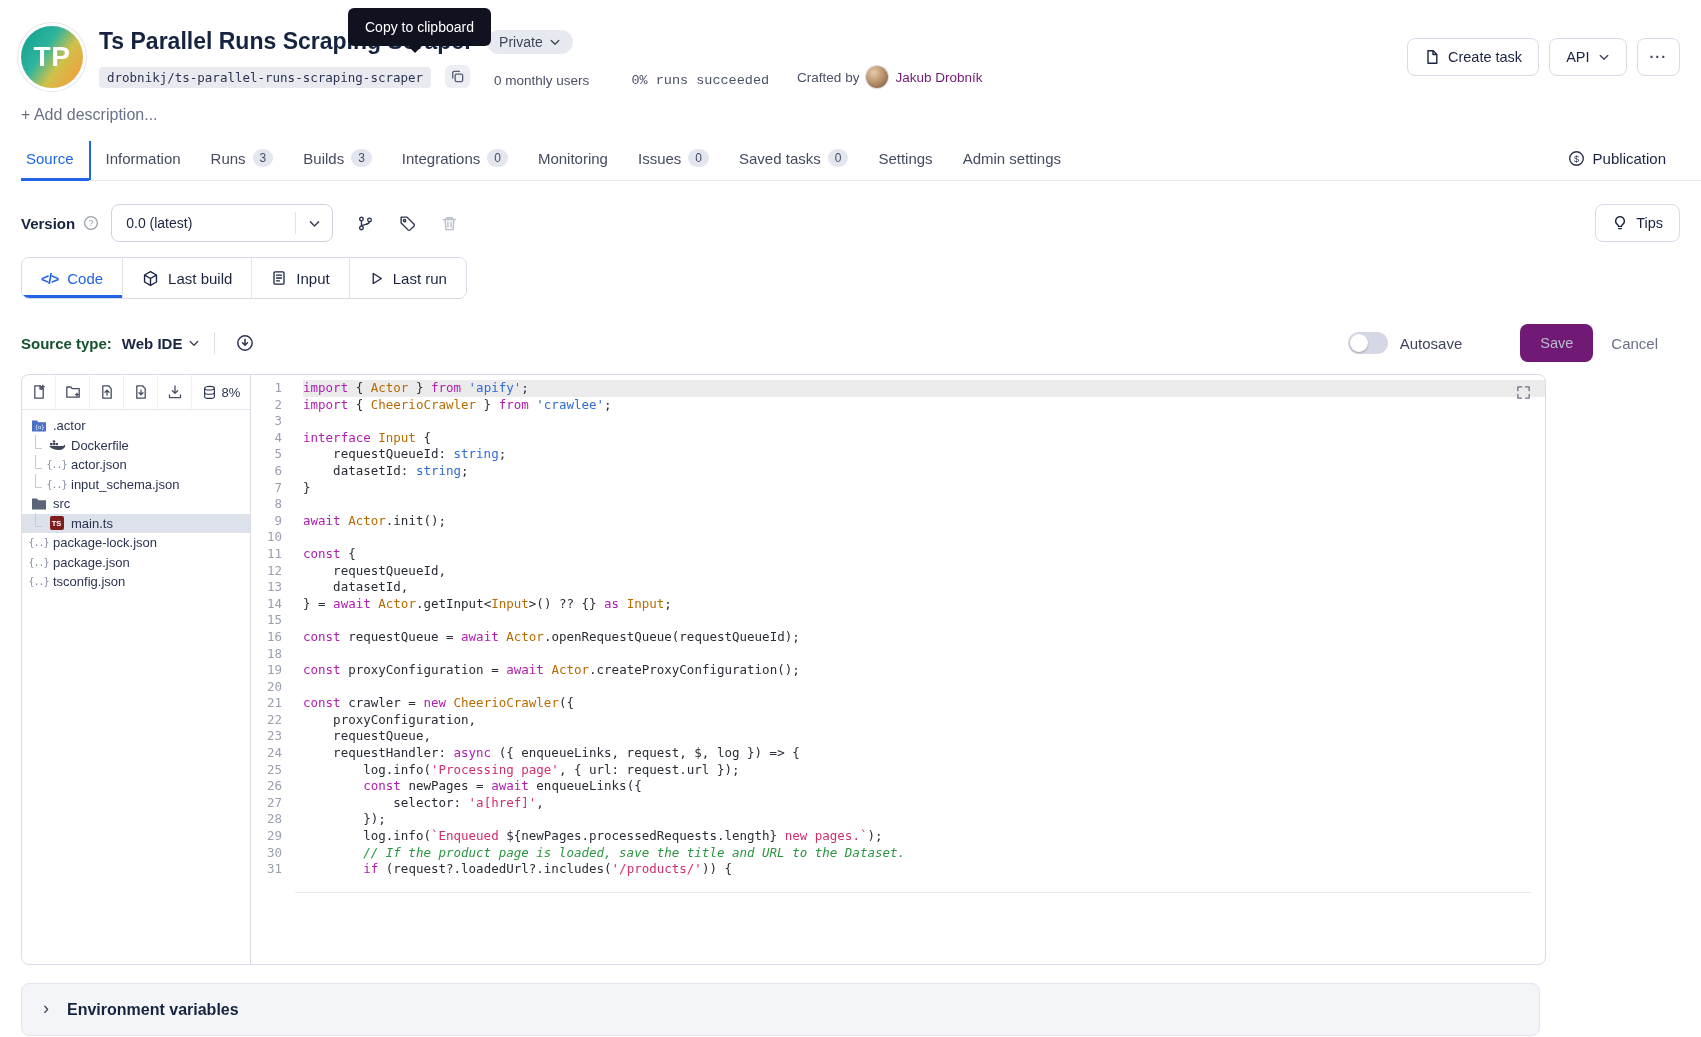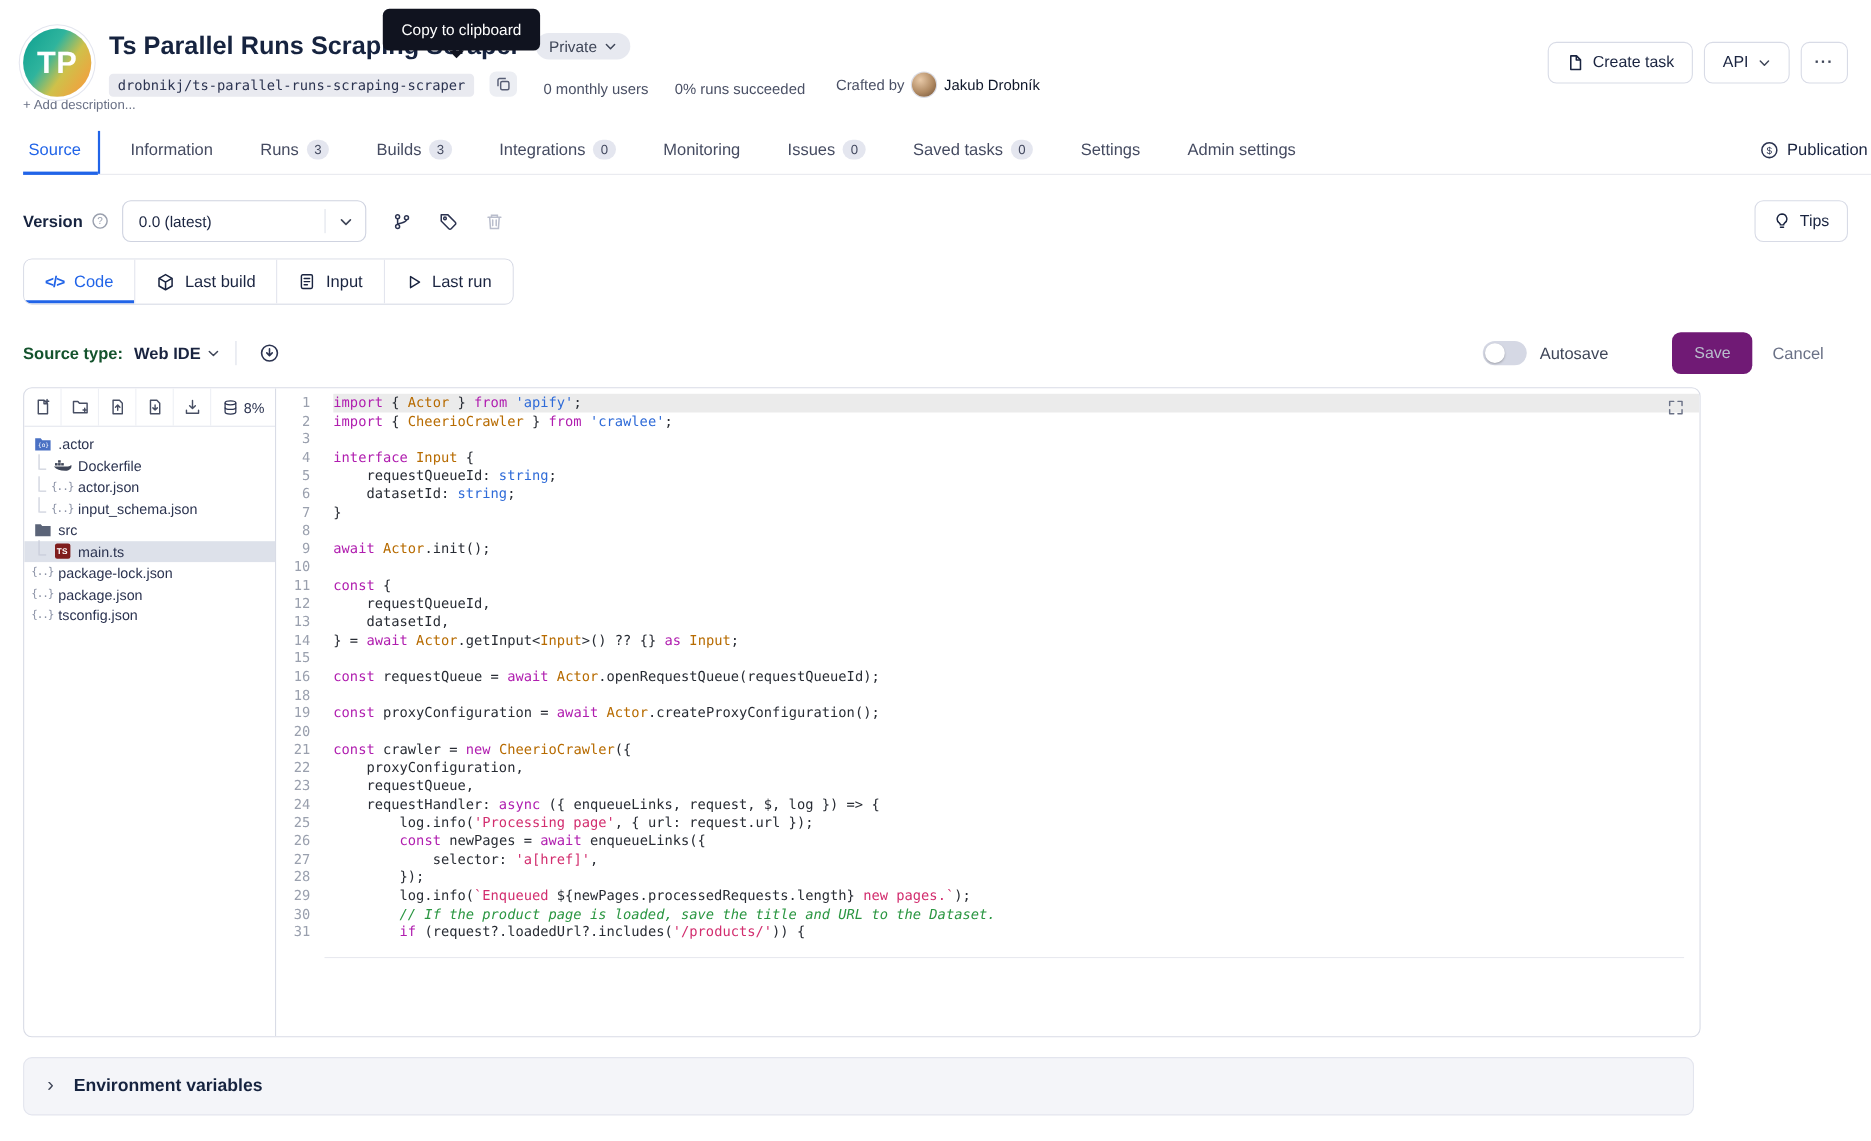--- a/index.html
+++ b/index.html
@@ -19,37 +19,37 @@
   .pill { background:#e7e9f0; border-radius:15px; padding:4px 12px; font-size:14px;
     color:#3f4658; display:inline-flex; align-items:center; gap:6px; }
   .slug-row { display:flex; align-items:flex-end; gap:14px; margin-top:10px; font-size:13.5px; color:#4a5065;}
   .slug { font-family:"DejaVu Sans Mono", monospace; font-size:12.5px; background:#e9eaf0;
     border-radius:4px; padding:3px 8px; color:#2b3350;}
   .icon-btn-sm { background:#eceef3; border-radius:6px; padding:4px 5px; display:inline-flex; cursor:pointer;}
   .author { display:flex; align-items:center; gap:7px;}
   .author-avatar { width:22px; height:22px; border-radius:50%;
     background:radial-gradient(circle at 35% 30%, #e8c9a8 0%, #b08a63 55%, #6e4f35 100%);
     box-shadow:0 0 0 1px #d8dbe6;}
-  .link { color:#0f172a; }
+  .link { color:#701a75; }
   .header-actions { position:absolute; top:16px; right:21px; display:flex; gap:10px;}
   .btn { background:#fff; border:1px solid #d8dbe6; border-radius:8px; height:38px;
     display:inline-flex; align-items:center; gap:8px; padding:0 16px; font-size:14.5px;
     font-weight:500; color:#1a2440; cursor:pointer;}
   .btn.square { padding:0 12px; color:#3f4658; font-weight:bold; letter-spacing:1px;}
 
   .tooltip { position:absolute; left:327px; top:-14px; z-index:20; background:#10131f; color:#fff;
     font-size:14px; padding:11px 17px; border-radius:6px; white-space:nowrap;}
   .tooltip::after { content:""; position:absolute; left:60px; top:100%;
     border:7px solid transparent; border-top-color:#10131f;}
 
-  .add-desc { font-size:12px; color:#6a7186; cursor:pointer;}
-
-  
-  .tabs { display:flex; align-items:flex-end; gap:13px; margin-top:16px; border-bottom:1px solid #e8e9ef;
-    padding-right:3px; width:1680px;}
+  .add-desc { margin-top:18px; font-size:16px; color:#6a7186; cursor:pointer;}
+
+  
+  .tabs { display:flex; align-items:flex-end; gap:0; margin-top:16px; border-bottom:1px solid #e8e9ef;
+    padding-right:35px; width:1680px;}
   .tab { font-size:15px; color:#454b61; padding:9px 15px 13px 15px; cursor:pointer; display:flex;
     align-items:center; gap:7px; white-space:nowrap; position:relative;}
   .tab:first-child { padding-left:5px;}
   .tab.active { color:#2164e8; }
   .tab.active::after { content:""; position:absolute; left:0; right:0; bottom:-1px; height:3px; background:#2164e8;}
   .tab.active { border-right:2px solid #2164e8; }
   .count { background:#e4e6ef; border-radius:10px; font-size:12px; padding:2px 7px; color:#454b61;}
   .tab-right { margin-left:auto; display:flex; align-items:center; gap:8px; font-size:15px;
     color:#1a2440; padding-bottom:13px; cursor:pointer;}
 
@@ -153,21 +153,21 @@
         <span class="slug">drobnikj/ts-parallel-runs-scraping-scraper</span>
         <span class="icon-btn-sm">
           <span>
             <svg width="15" height="15" viewBox="0 0 16 16" fill="none" stroke="#565d74" stroke-width="1.4">
                 <rect x="5.5" y="5.5" width="8" height="8" rx="1.5"></rect>
                 <path d="M10.5 2.5h-6a1.6 1.6 0 0 0-1.6 1.6v6"></path>
               </svg>
           </span>
         </span>
         <span style="margin-left:10px;">0 monthly users</span>
-        <span style="margin-left:10px;">0% runs succeeded</span>
+        <span style="margin-left:28px;font-family:Liberation Mono, monospace;">0% runs succeeded</span>
         <span class="author" style="margin-left:14px;">
           <span>Crafted by</span>
           <span class="author-avatar"></span>
           <span class="link">Jakub Drobník</span>
         </span>
       </div>
     </div>
     <div class="tooltip">Copy to clipboard</div>
     <div class="header-actions">
       <button class="btn">

